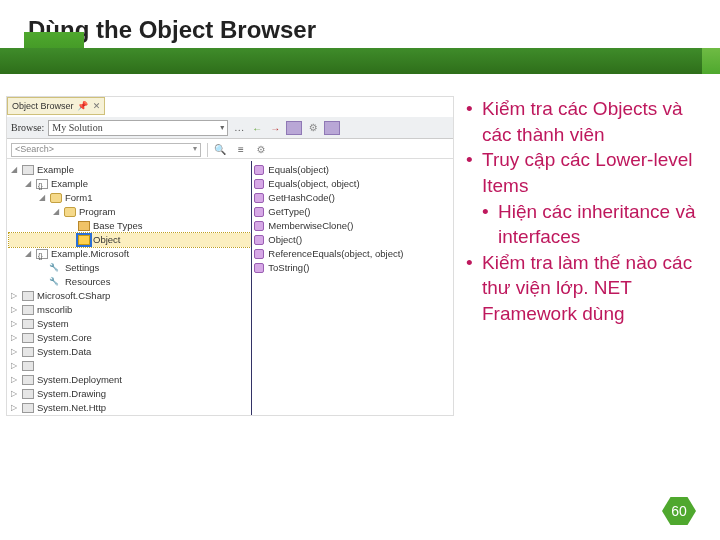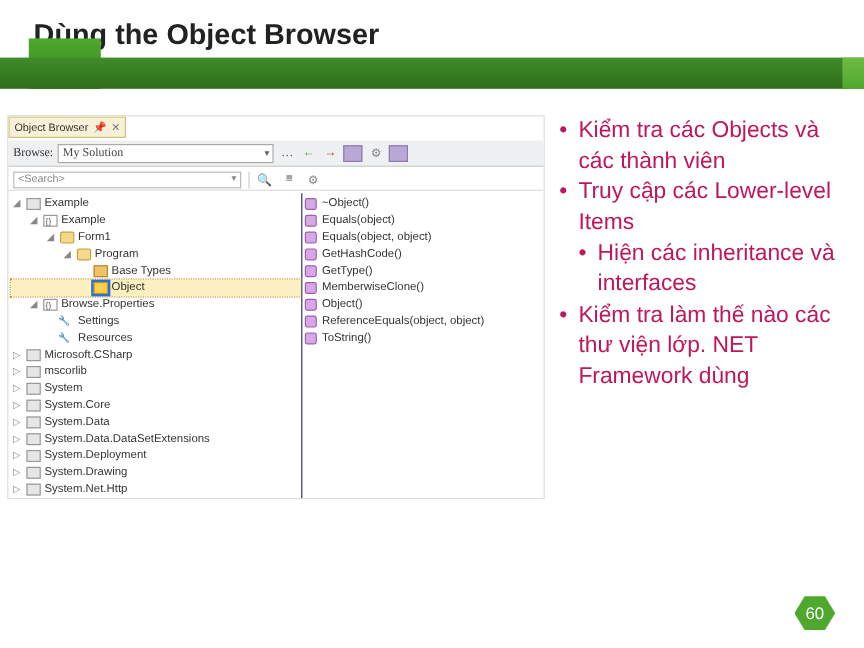--- a/index.html
+++ b/index.html
@@ -129,21 +129,21 @@
             <span>Base Types</span>
           </div>
           <div class="node ind4 sel">
             <span class="exp"></span>
             <span class="ico ico-obj"></span>
             <span>Object</span>
           </div>
           <div class="node ind1">
             <span class="exp">◢</span>
             <span class="ico ico-ns"></span>
-            <span>Browse.Properties</span>
+            <span>Example.Microsoft</span>
           </div>
           <div class="node ind2">
             <span class="exp"></span>
             <span class="ico ico-wrench"></span>
             <span>Settings</span>
           </div>
           <div class="node ind2">
             <span class="exp"></span>
             <span class="ico ico-wrench"></span>
             <span>Resources</span>
@@ -169,43 +169,38 @@
             <span>System.Core</span>
           </div>
           <div class="node ind0">
             <span class="exp">▷</span>
             <span class="ico ico-asm"></span>
             <span>System.Data</span>
           </div>
           <div class="node ind0">
             <span class="exp">▷</span>
             <span class="ico ico-asm"></span>
-            <span>System.Data.DataSetExtensions</span>
           </div>
           <div class="node ind0">
             <span class="exp">▷</span>
             <span class="ico ico-asm"></span>
             <span>System.Deployment</span>
           </div>
           <div class="node ind0">
             <span class="exp">▷</span>
             <span class="ico ico-asm"></span>
             <span>System.Drawing</span>
           </div>
           <div class="node ind0">
             <span class="exp">▷</span>
             <span class="ico ico-asm"></span>
             <span>System.Net.Http</span>
           </div>
         </div>
       <div class="ob-right tree members" id="members">
-          <div class="node">
-            <span class="ico ico-method"></span>
-            <span>~Object()</span>
-          </div>
           <div class="node">
             <span class="ico ico-method"></span>
             <span>Equals(object)</span>
           </div>
           <div class="node">
             <span class="ico ico-method"></span>
             <span>Equals(object, object)</span>
           </div>
           <div class="node">
             <span class="ico ico-method"></span>

